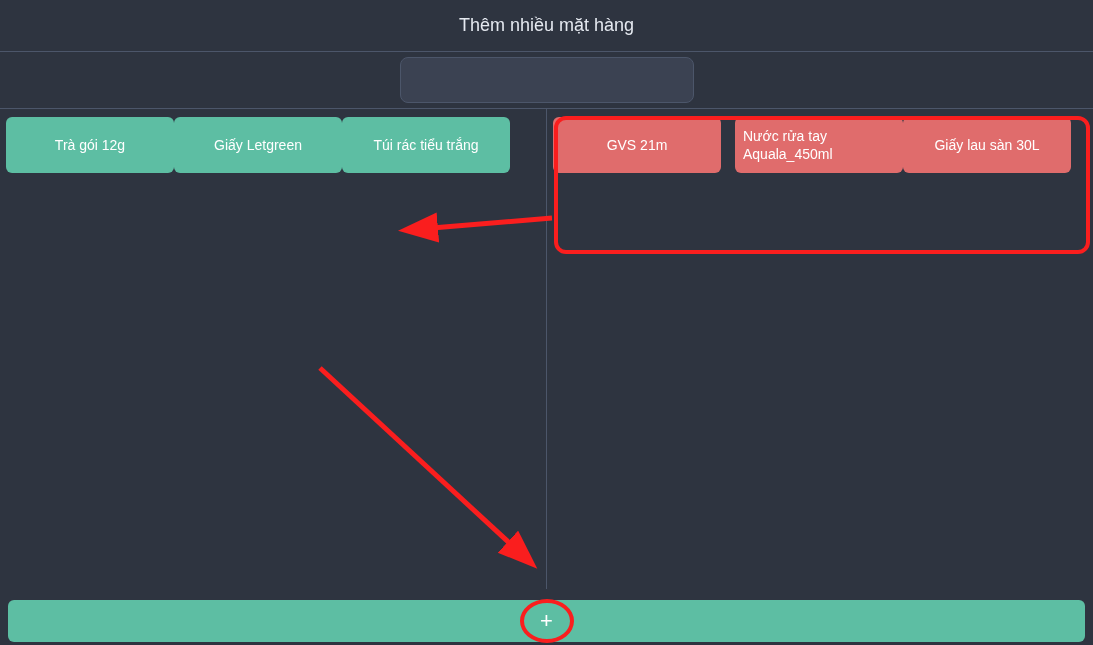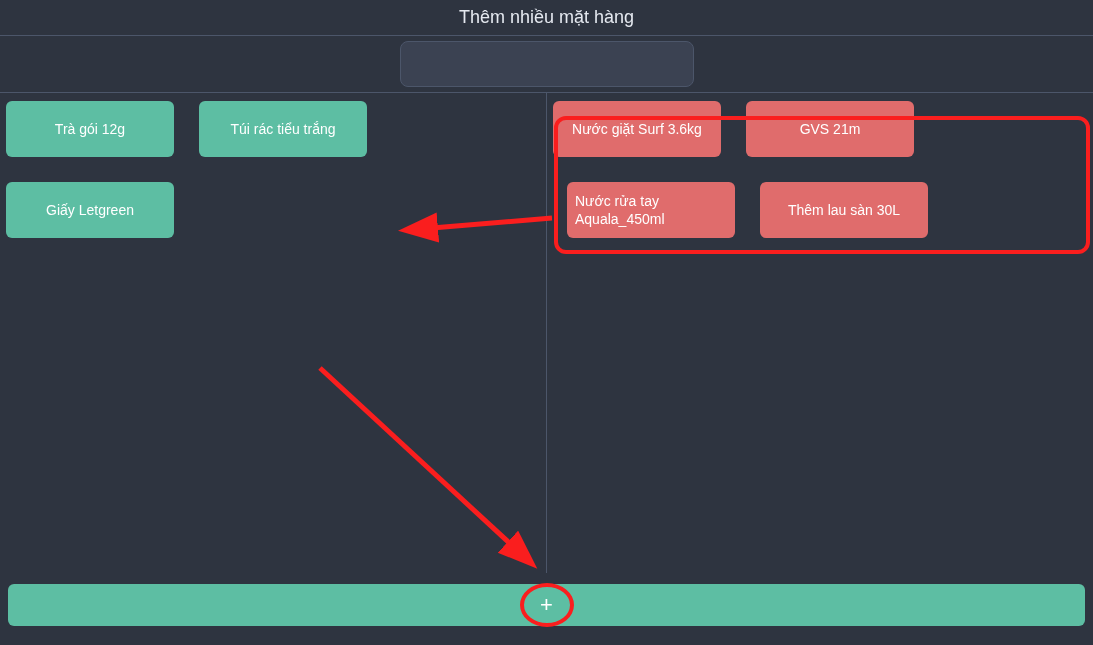--- a/index.html
+++ b/index.html
@@ -1,24 +1,24 @@
 <!DOCTYPE html>
 <html><head>
 <meta charset="utf-8">
 <style>
   * { box-sizing: border-box; margin: 0; padding: 0; }
   html, body { width: 1093px; height: 645px; background: #2e3440; font-family: Arial, sans-serif; color: #e5e9f0; overflow: hidden; }
-  .header { width: 100%; height: 36px; display: flex; align-items: center; justify-content: center; border-bottom: 1px solid #4c566a; }
+  .header { width: 100%; height: 52px; display: flex; align-items: center; justify-content: center; border-bottom: 1px solid #4c566a; }
   .title { font-size: 18px; color: #e5e9f0; }
   .searchbar-row { width: 100%; height: 57px; display: flex; align-items: center; justify-content: center; border-bottom: 1px solid #4c566a; }
   .search-input { width: 294px; height: 46px; background: #3b4252; border: 1px solid #4c566a; border-radius: 8px; color: #e5e9f0; font-size: 15px; padding: 0 12px; outline: none; }
   .content { width: 100%; height: 480px; display: flex; }
   .left-panel { width: 547px; height: 100%; border-right: 1px solid #4c566a; padding: 8px 6px; }
   .right-panel { width: 546px; height: 100%; padding: 8px 6px; position: relative; }
-  .grid { display: flex; flex-wrap: wrap; gap: 25px; align-items: center; }
+  .grid { display: flex; flex-wrap: wrap; gap: 0; align-items: center; }
   .item-card { width: 168px; height: 56px; background: #5dbea3; border-radius: 6px; display: flex; align-items: center; justify-content: center; text-align: center; font-size: 14px; color: #ffffff; padding: 4px 8px; cursor: pointer; line-height: 1.3; }
   .item-card.selected { background: #e06c6c; }
   .item-card.left-align { justify-content: flex-start; text-align: left; margin-left: 14px; }
   .annotation-box { position: absolute; border: 4px solid #fa1e1e; border-radius: 12px; pointer-events: none; }
   .box-right { top: 116px; left: 554px; width: 536px; height: 138px; }
   .footer { width: 100%; height: 64px; display: flex; align-items: center; justify-content: center; padding: 0 8px; }
   .add-button { width: 100%; height: 42px; background: #5dbea3; border-radius: 6px; display: flex; align-items: center; justify-content: center; font-size: 22px; color: #fff; cursor: pointer; position: relative; }
   .ellipse-footer { position: absolute; border: 4px solid #fa1e1e; border-radius: 50%; width: 54px; height: 44px; pointer-events: none; }
   .arrow-svg { position: absolute; pointer-events: none; }
 </style>
@@ -34,41 +34,38 @@
 </div>
 
 <div class="content">
 
   <div class="left-panel">
     <div class="grid">
       <div class="item-card">
         <span>Trà gói 12g</span>
       </div>
       <div class="item-card">
-        <span>Túi rác tiểu trắng</span>
+        <span>Giấy Letgreen</span>
       </div>
       <div class="item-card">
-        <span>Giấy Letgreen</span>
+        <span>Túi rác tiểu trắng</span>
       </div>
     </div>
   </div>
 
   <div class="right-panel">
     <div class="grid">
       <div class="item-card selected">
-        <span>Nước giặt Surf 3.6kg</span>
-      </div>
-      <div class="item-card selected">
         <span>GVS 21m</span>
       </div>
       <div class="item-card selected left-align">
         <span>Nước rửa tay Aquala_450ml</span>
       </div>
       <div class="item-card selected">
-        <span>Thêm lau sàn 30L</span>
+        <span>Giấy lau sàn 30L</span>
       </div>
     </div>
   </div>
 
 </div>
 
 <div class="footer">
   <div class="add-button">
     <span>+</span>
     <div class="ellipse-footer"></div>

